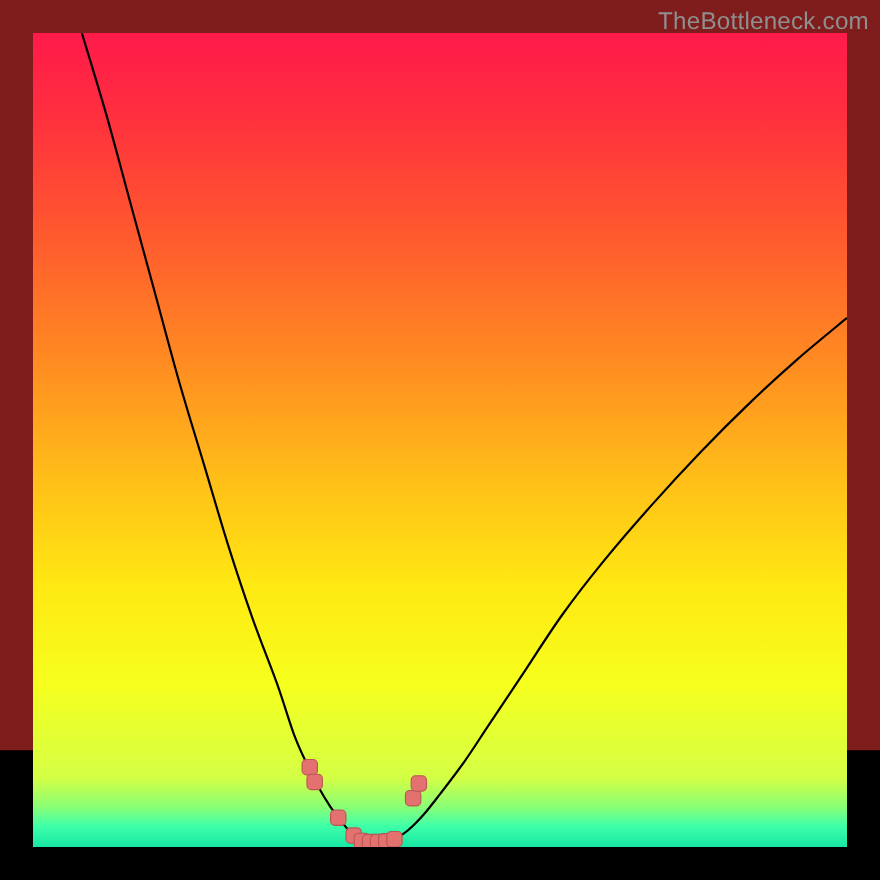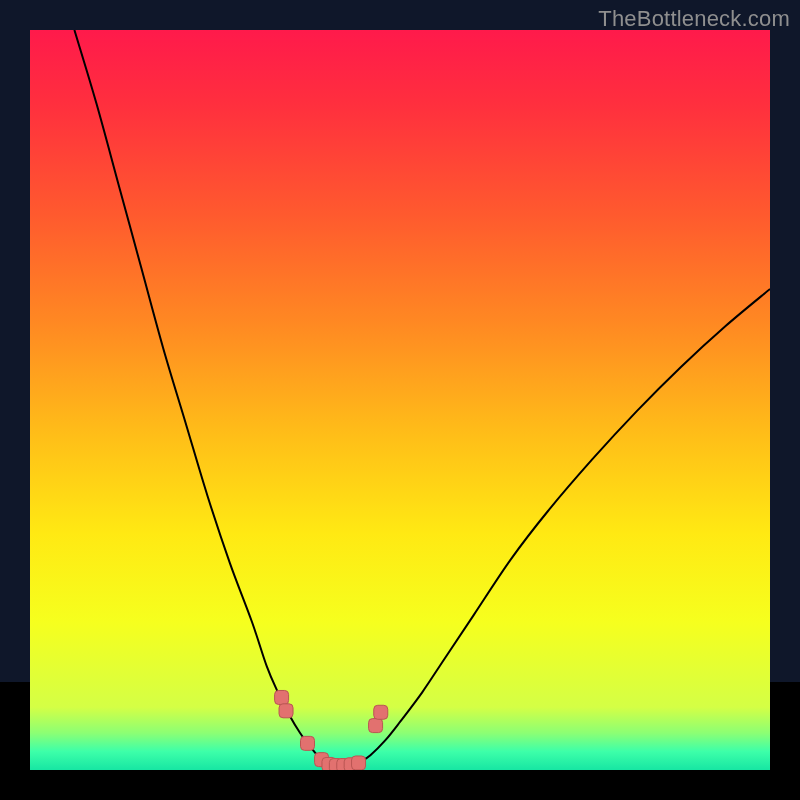--- a/index.html
+++ b/index.html
@@ -10,21 +10,21 @@
     background: #000;
     overflow: hidden;
     font-family: Arial, Helvetica, sans-serif;
   }
   .frame {
     position: absolute;
     left: 0;
     top: 0;
     width: 800px;
     height: 682px;
-    background: #0f172a;
+    background: #7f1d1d;
   }
   .plot-area {
     position: absolute;
     left: 30px;
     top: 30px;
     width: 740px;
     height: 740px;
     overflow: hidden;
   }
   .watermark {

